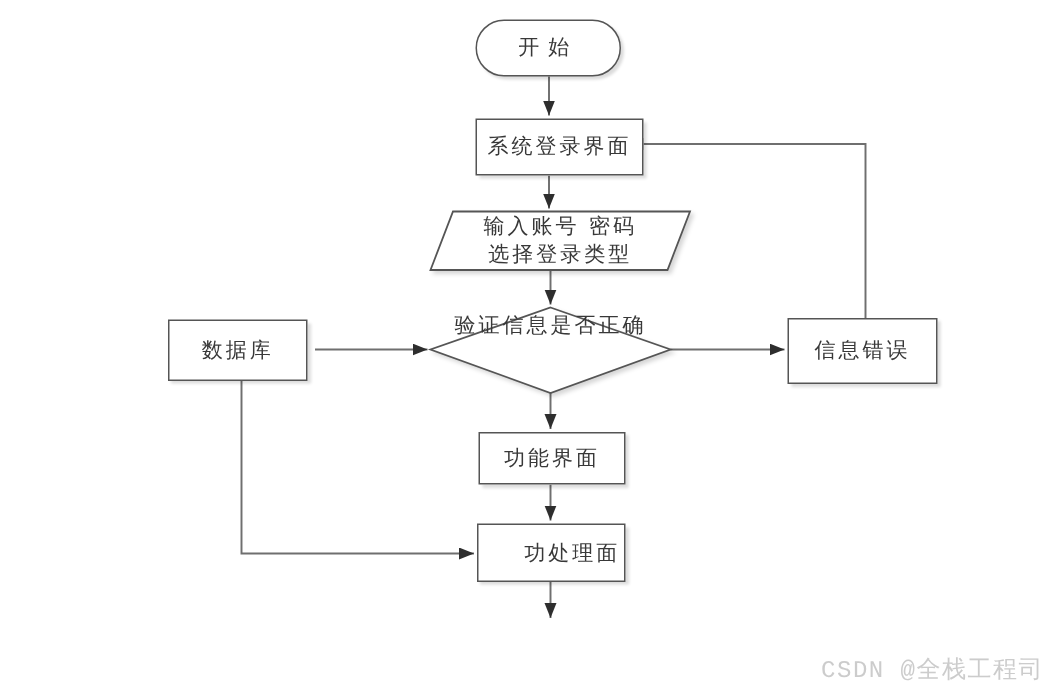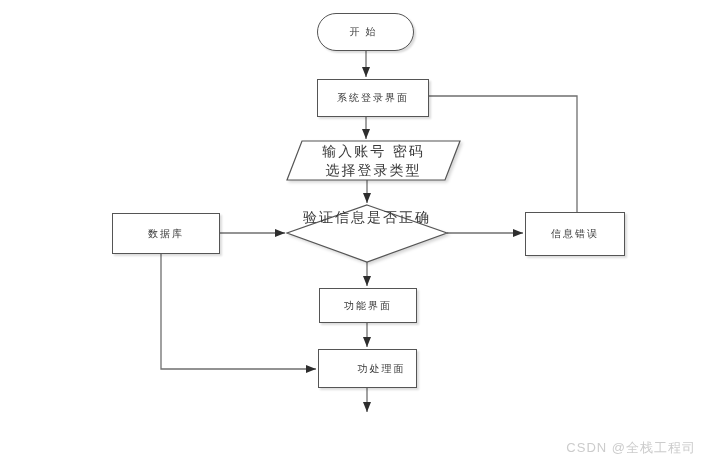--- a/index.html
+++ b/index.html
@@ -7,32 +7,32 @@
     position:relative;width:706px;height:463px;background:#ffffff;overflow:hidden;
     font-family:"DejaVu Serif","Liberation Serif",serif;
   }
   .connector-layer{position:absolute;left:0;top:0;width:706px;height:463px;}
   .edge{fill:none;stroke:#6f6f6f;stroke-width:1.3;}
   .shape{fill:#ffffff;stroke:#555555;stroke-width:1.2;filter:drop-shadow(2px 2px 1.5px rgba(0,0,0,0.16));}
   .node{
     position:absolute;display:flex;align-items:center;justify-content:center;
     box-sizing:border-box;background:#ffffff;border:1px solid #555555;
     box-shadow:2px 2px 2px rgba(0,0,0,0.14);
-    color:#383838;font-size:10px;letter-spacing:2px;text-align:center;
+    color:#383838;font-size:14px;letter-spacing:2px;text-align:center;
   }
   .terminator{border-radius:20px;letter-spacing:6px;}
   .shape-label{
     position:absolute;display:flex;align-items:center;justify-content:center;
     color:#383838;font-size:14px;letter-spacing:2px;text-align:center;
     white-space:pre-line;line-height:19px;background:transparent;
   }
   .watermark{
     position:absolute;right:10px;bottom:6px;
-    font-family:Liberation Sans, sans-serif;
-    font-size:13px;color:#cccccc;letter-spacing:1px;
+    font-family:Liberation Mono, monospace;
+    font-size:16px;color:#cccccc;letter-spacing:1px;
   }
 </style>
 </head>
 <body>
 
 <div class="canvas">
 
   <svg class="connector-layer" viewBox="0 0 706 463">
     <defs>
       <marker id="arrow" markerWidth="11" markerHeight="9" refX="10" refY="4" orient="auto" markerUnits="userSpaceOnUse">
@@ -62,21 +62,21 @@
 
   <div class="node" style="left:317px;top:79px;width:112px;height:38px;">
     <span>系统登录界面</span>
   </div>
 
   <div class="shape-label" style="left:287px;top:141px;width:173px;height:39px;">输入账号 密码
 选择登录类型</div>
 
   <div class="shape-label" style="left:287px;top:189px;width:160px;height:57px;">验证信息是否正确</div>
 
-  <div class="node" style="left:112px;top:213px;width:108px;height:41px;">
+  <div class="node" style="left:112px;top:213px;width:93px;height:41px;">
     <span>数据库</span>
   </div>
 
   <div class="node" style="left:525px;top:212px;width:100px;height:44px;font-family:Liberation Serif, serif;">
     <span>信息错误</span>
   </div>
 
   <div class="node" style="left:319px;top:288px;width:98px;height:35px;">
     <span>功能界面</span>
   </div>

